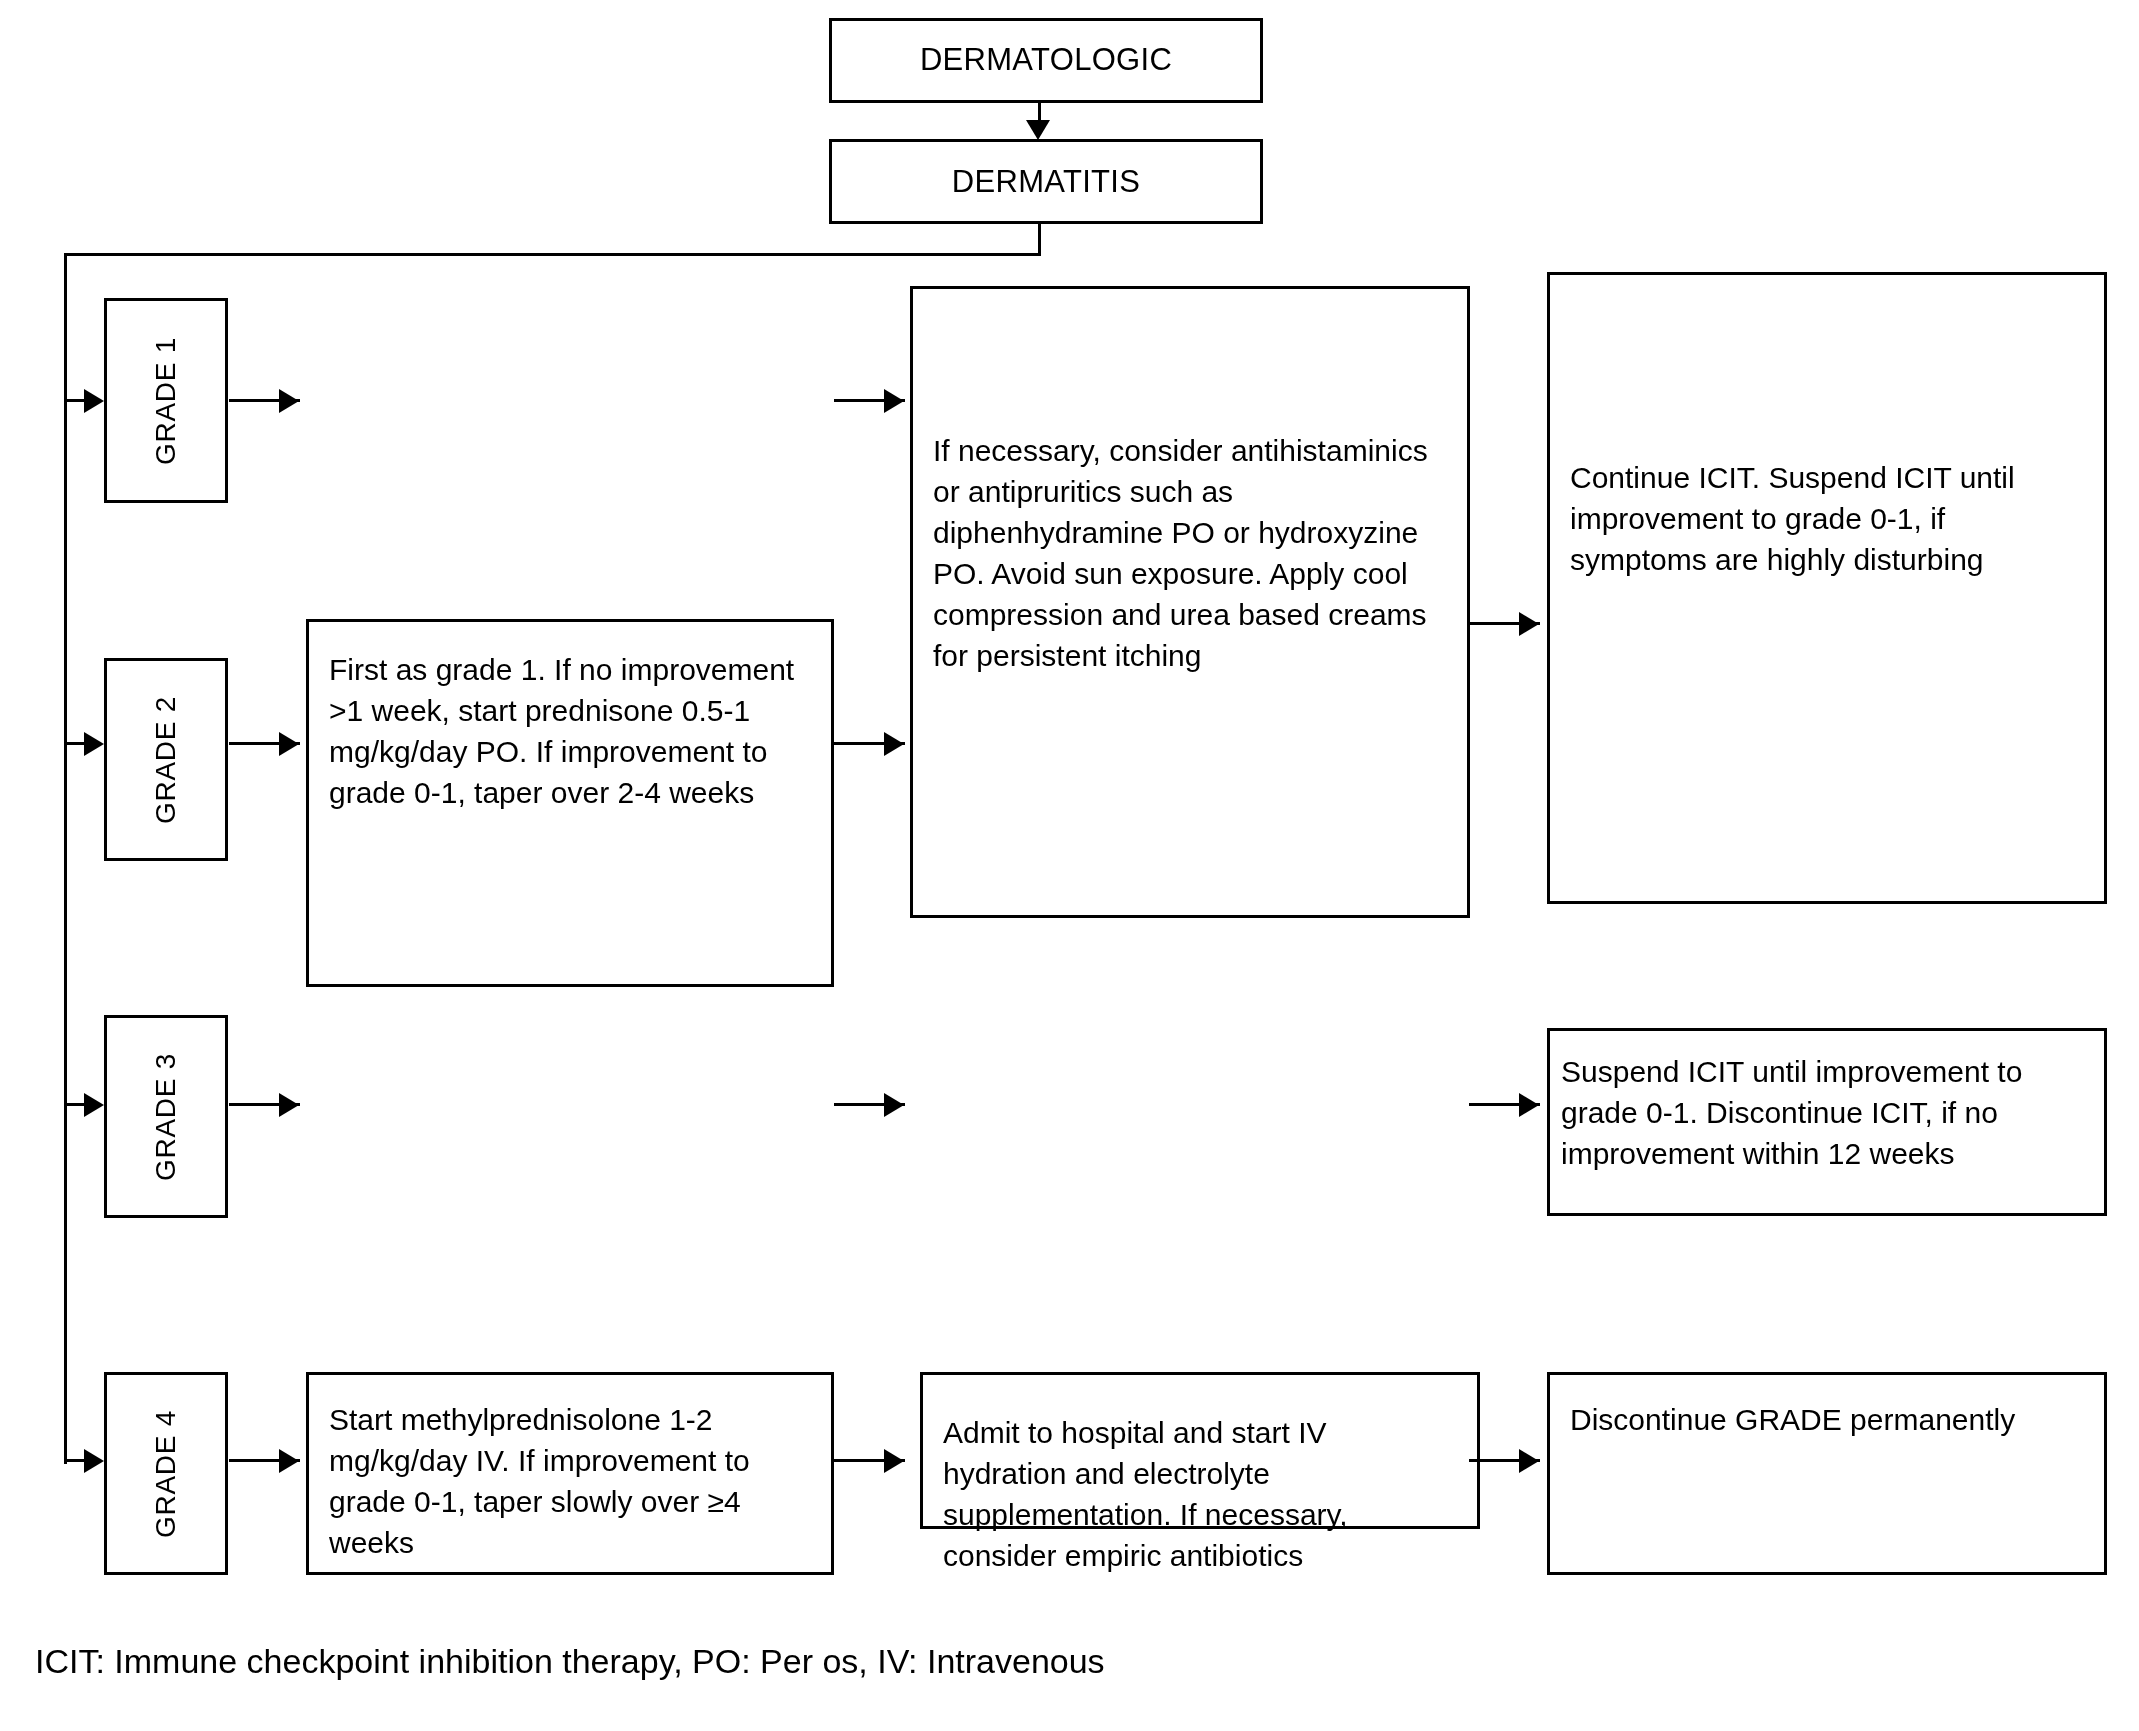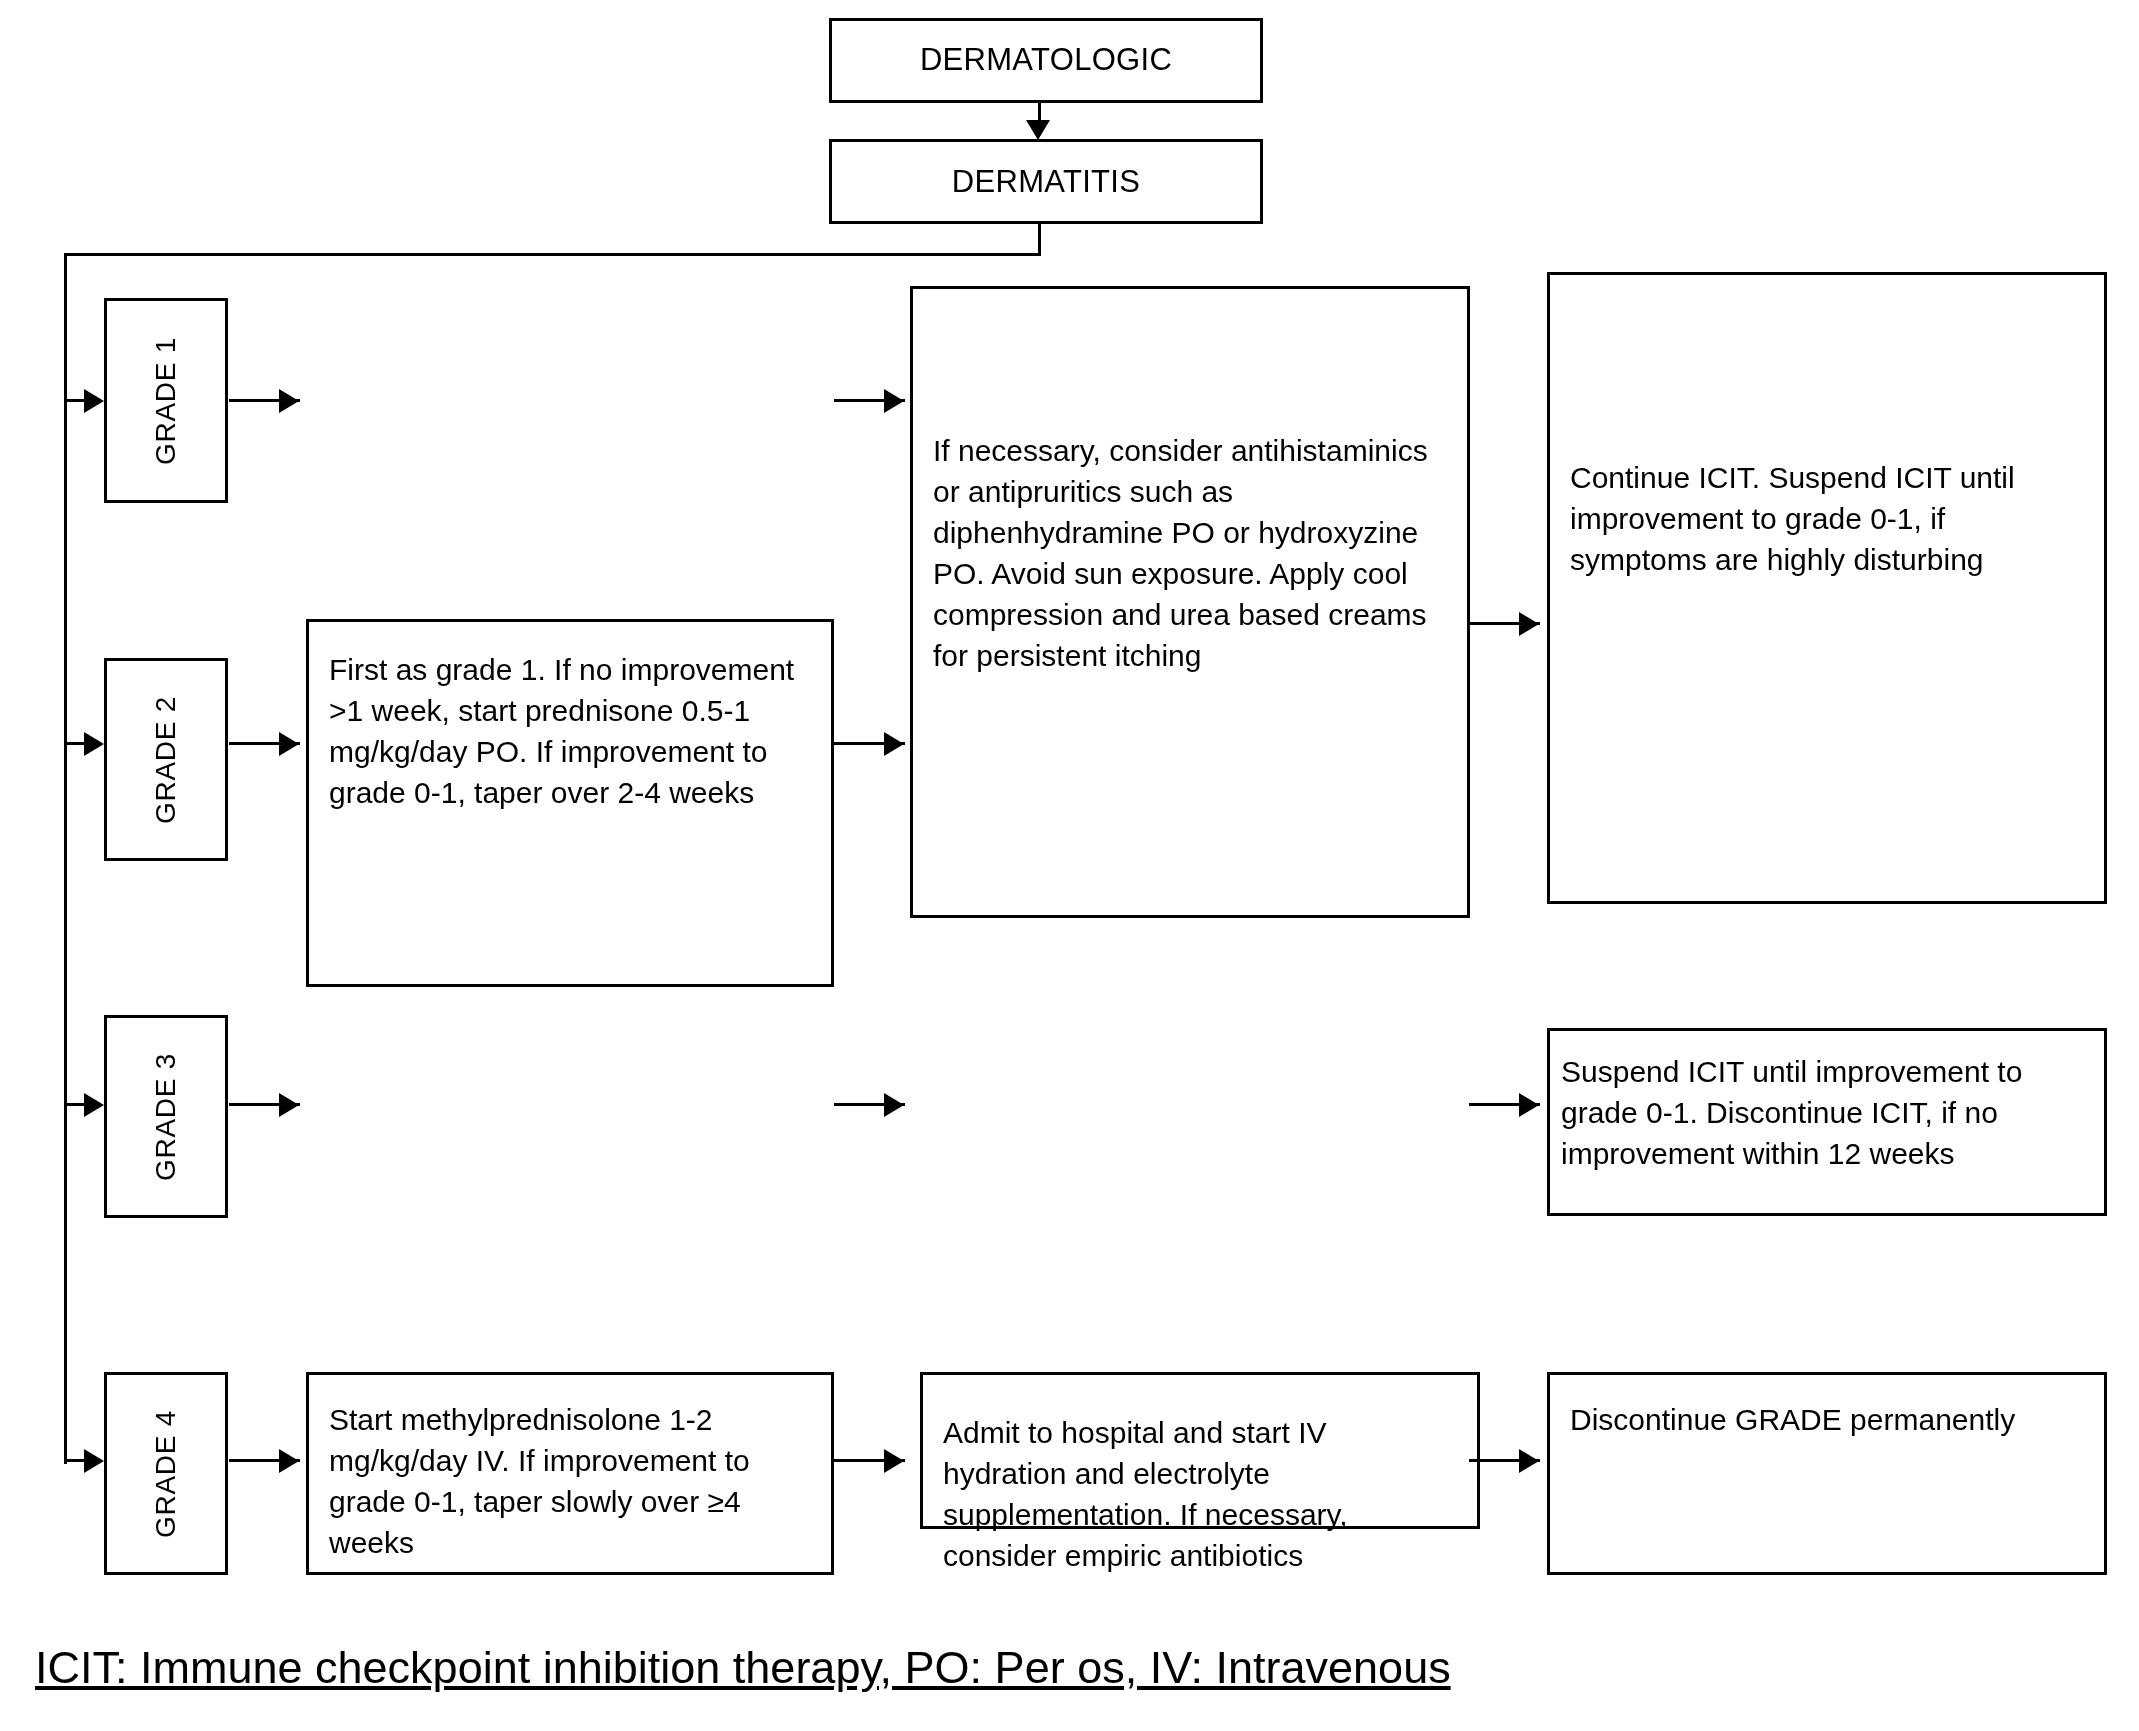--- a/index.html
+++ b/index.html
@@ -84,24 +84,23 @@
     width: 0;
     height: 0;
     border-left: 12.8px solid transparent;
     border-right: 12.8px solid transparent;
     border-top: 20px solid #000000;
   }
 
   
   #footnote {
     position: absolute;
-    font-size: 45px;
+    font-size: 34px;
     line-height: 1.2;
     white-space: nowrap;
-    text-decoration: underline;
   }
 </style>
 </head>
 <body>
 
 <div id="canvas">
 
   <div class="box box-title" style="left:829px; top:17.5px; width:434px; height:85px;">
     <span>DERMATOLOGIC</span>
   </div>

